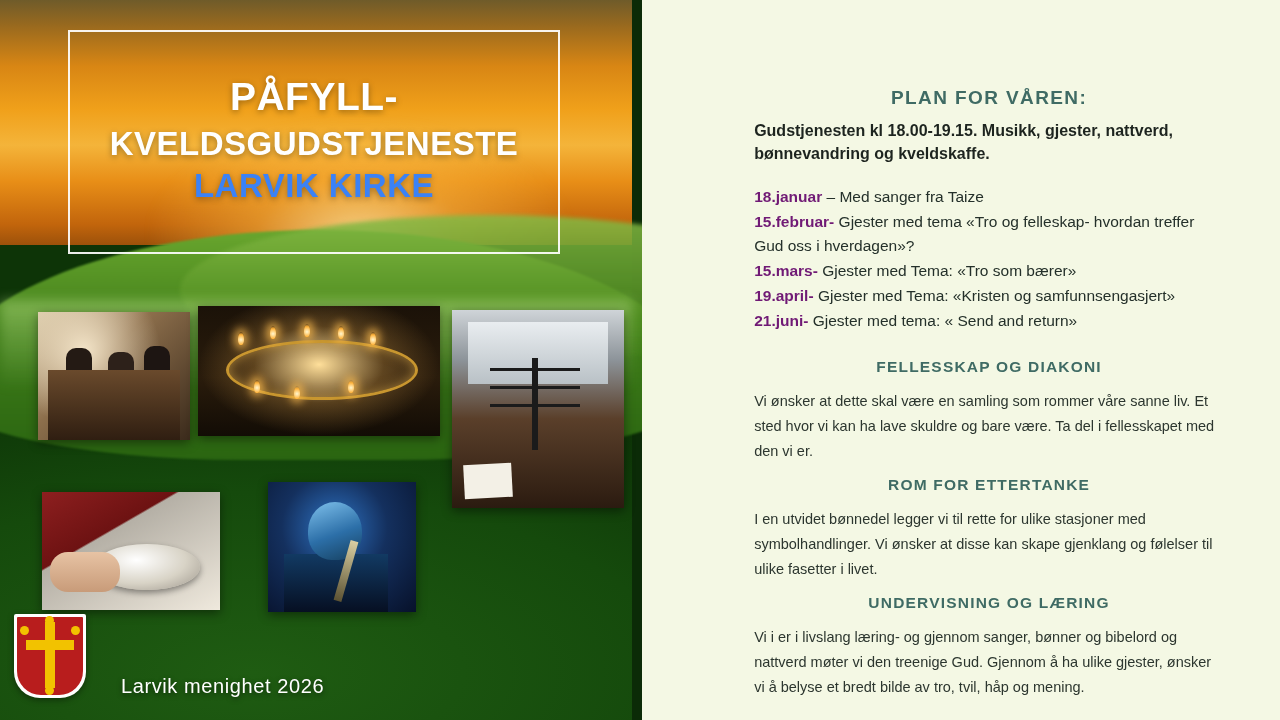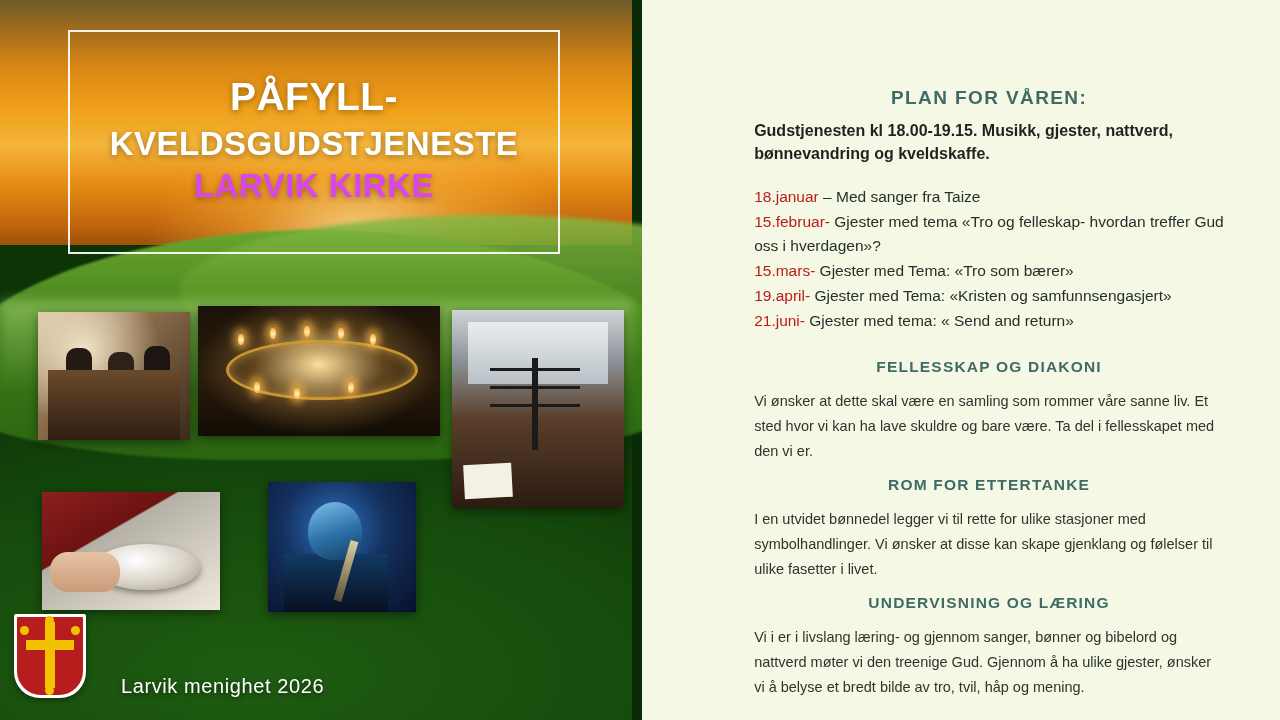--- a/index.html
+++ b/index.html
@@ -113,21 +113,21 @@
     color: #ffffff;
     font-size: 33px;
     font-weight: bold;
     letter-spacing: .5px;
     text-shadow: 0 2px 6px rgba(0,0,0,.35);
     margin: 0;
     line-height: 1.28;
     text-align: center;
   }
   .title-line3 {
-    color: #d946ef;
+    color: #3b82f6;
     font-size: 33px;
     font-weight: bold;
     letter-spacing: .5px;
     text-shadow: 0 2px 6px rgba(0,0,0,.35);
     margin: 0;
     line-height: 1.28;
     text-align: left;
   }
 
   
@@ -268,21 +268,21 @@
   }
   .r-sub {
     font-size: 16px;
     font-weight: bold;
     color: #1d241f;
     margin: 0 0 20px 0;
     line-height: 1.4;
   }
   .schedule { margin: 0 0 22px 0; }
   .sch-row { margin: 0 0 1px 0; font-size: 15.5px; color: #24302a; }
-  .sch-date { font-weight: normal; color: #b91c1c; }
+  .sch-date { font-weight: bold; color: #701a75; }
   .sec-head {
     text-align: center;
     color: #3f6b64;
     font-size: 15.5px;
     font-weight: bold;
     letter-spacing: 1.2px;
     margin: 9px 0 10px 0;
   }
   .sec-body {
     font-size: 14.5px;

